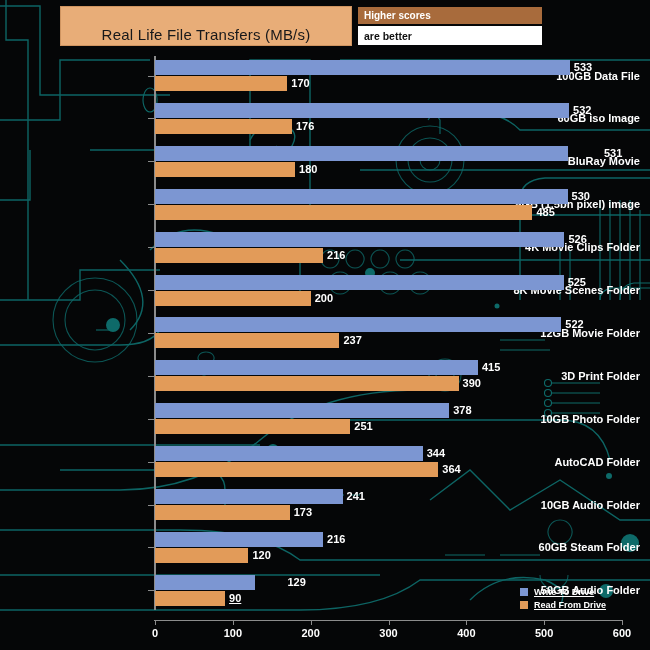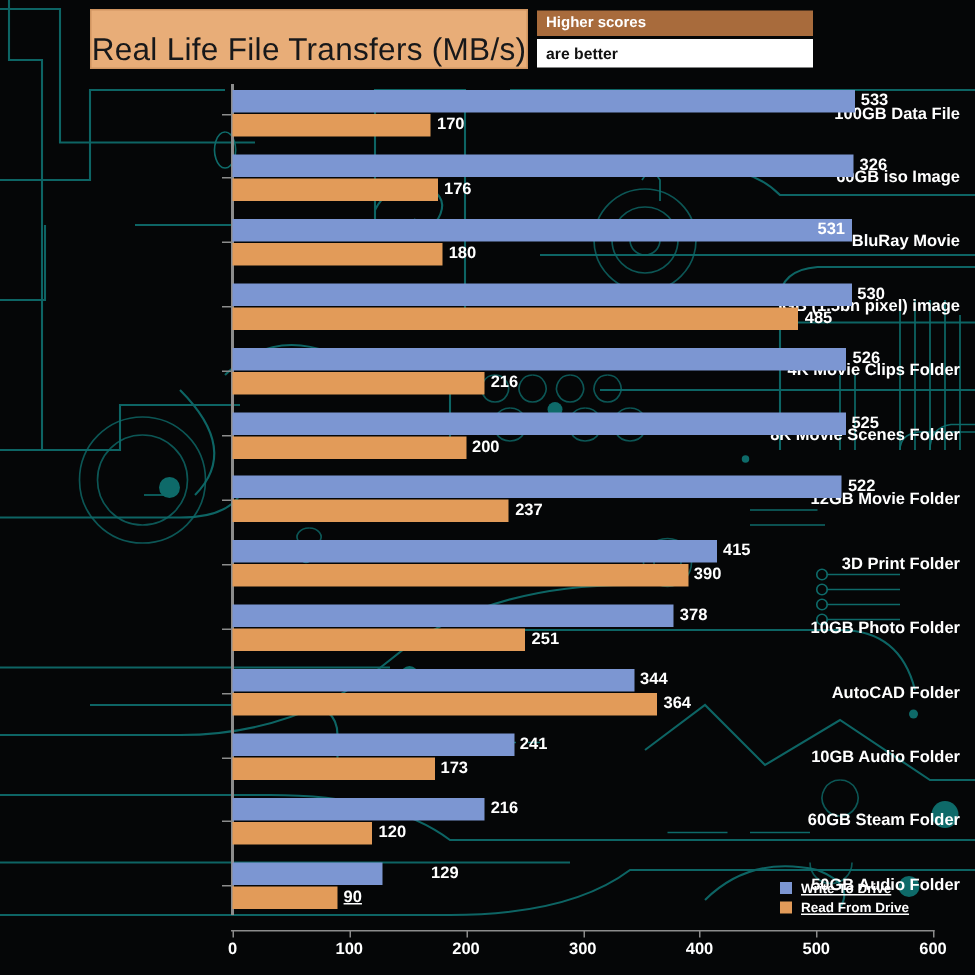--- a/index.html
+++ b/index.html
@@ -15,21 +15,21 @@
   .bg-svg{position:absolute;inset:0;width:650px;height:650px;}
 
   
   .title-box{
     position:absolute;left:60px;top:6px;width:292px;height:40px;
     background:#E8AD78;border:1px solid #cf9460;
     display:flex;align-items:center;justify-content:center;
     box-sizing:border-box;
   }
   .title-box .t{
-    font-size:21px;color:#17181a;letter-spacing:.2px;white-space:nowrap;margin-top:16px;
+    font-size:15px;color:#17181a;letter-spacing:.2px;white-space:nowrap;margin-top:16px;
   }
   .note-top{
     position:absolute;left:358px;top:7px;width:184px;height:17px;
     background:#A86B3C;box-sizing:border-box;
     display:flex;align-items:center;padding-left:6px;
   }
   .note-top span{font-size:10px;font-weight:bold;color:#ffffff;}
   .note-bot{
     position:absolute;left:358px;top:26px;width:184px;height:19px;
     background:#ffffff;box-sizing:border-box;
@@ -221,25 +221,25 @@
         <div class="tick-v" style="top: 547.4px;"></div>
         <div class="catlab" style="top: 590.3px;">50GB Audio Folder</div>
         <div class="tick-v" style="top: 590.3px;"></div>
       </div>
     <div id="bars">
         <div class="bar w" style="left: 155px; top: 60px; width: 414.852px; background: rgb(124, 150, 210);"></div>
         <div class="vlab" style="left: 569.852px; top: 60px;">533</div>
         <div class="bar r" style="left: 155px; top: 76px; width: 132.317px; background: rgb(226, 155, 89);"></div>
         <div class="vlab" style="left: 287.317px; top: 76px;">170</div>
         <div class="bar w" style="left: 155px; top: 102.9px; width: 414.073px; background: rgb(124, 150, 210);"></div>
-        <div class="vlab" style="left: 569.073px; top: 102.9px;">326</div>
+        <div class="vlab" style="left: 569.073px; top: 102.9px;">532</div>
         <div class="bar r" style="left: 155px; top: 118.9px; width: 136.987px; background: rgb(226, 155, 89);"></div>
         <div class="vlab" style="left: 291.987px; top: 118.9px;">176</div>
         <div class="bar w" style="left: 155px; top: 145.8px; width: 413.295px; background: rgb(124, 150, 210);"></div>
-        <div class="vlab" style="left: 541px; top: 145.8px;">531</div>
+        <div class="vlab" style="left: 600px; top: 145.8px;">531</div>
         <div class="bar r" style="left: 155px; top: 161.8px; width: 140.1px; background: rgb(226, 155, 89);"></div>
         <div class="vlab" style="left: 295.1px; top: 161.8px;">180</div>
         <div class="bar w" style="left: 155px; top: 188.7px; width: 412.517px; background: rgb(124, 150, 210);"></div>
         <div class="vlab" style="left: 567.517px; top: 188.7px; text-align: center;">530</div>
         <div class="bar r" style="left: 155px; top: 204.7px; width: 377.492px; background: rgb(226, 155, 89);"></div>
         <div class="vlab" style="left: 532.492px; top: 204.7px;">485</div>
         <div class="bar w" style="left: 155px; top: 231.6px; width: 409.403px; background: rgb(124, 150, 210);"></div>
         <div class="vlab" style="left: 564.403px; top: 231.6px;">526</div>
         <div class="bar r" style="left: 155px; top: 247.6px; width: 168.12px; background: rgb(226, 155, 89);"></div>
         <div class="vlab" style="left: 323.12px; top: 247.6px;">216</div>

